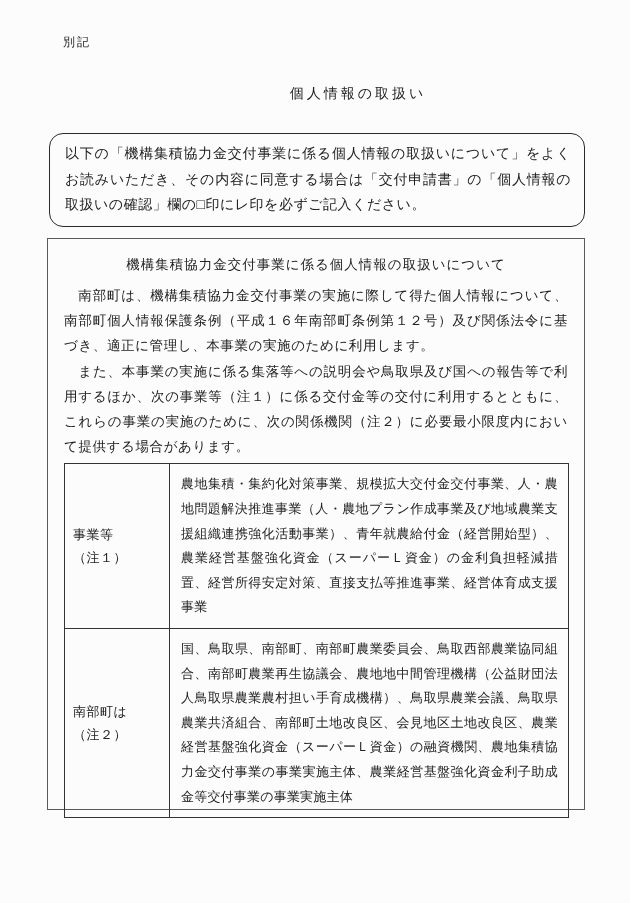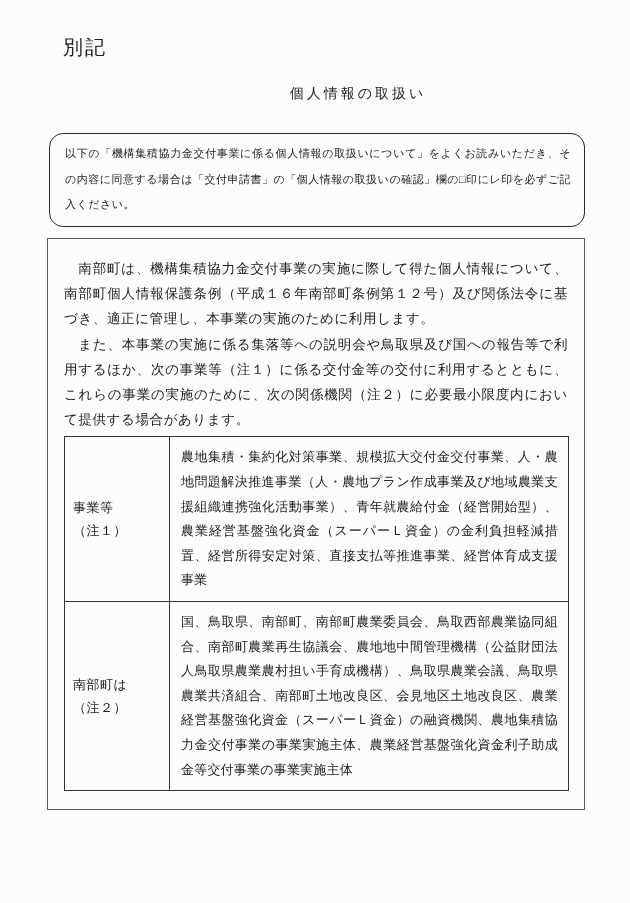--- a/index.html
+++ b/index.html
@@ -13,21 +13,21 @@
     height: 903px;
     background: #fcfcfc;
     font-family: "Liberation Serif", "DejaVu Serif", serif;
     color: #222222;
     overflow: hidden;
   }
   .margin-label {
     position: absolute;
     left: 63px;
     top: 34px;
-    font-size: 20px;
+    font-size: 12px;
     letter-spacing: 2px;
   }
   .doc-title {
     position: absolute;
     left: 0;
     top: 85px;
     width: 100%;
     text-align: center;
     font-size: 14px;
     letter-spacing: 3px;
@@ -40,21 +40,21 @@
     width: 536px;
     height: 94px;
     box-sizing: border-box;
     border: 1.6px solid #2a2a2a;
     border-radius: 14px;
     padding: 7px 13px 7px 15px;
     background: #fcfcfc;
   }
   .notice-text {
     margin: 0;
-    font-size: 11px;
+    font-size: 14px;
     line-height: 25.5px;
     letter-spacing: 0.5px;
     text-align: justify;
   }
   .main-box {
     position: absolute;
     left: 47px;
     top: 238px;
     width: 538px;
     height: 572px;
@@ -114,20 +114,21 @@
   <div class="margin-label">別記</div>
 
   <div class="doc-title">個人情報の取扱い</div>
 
   <div class="notice-box">
     <p class="notice-text">以下の「機構集積協力金交付事業に係る個人情報の取扱いについて」をよくお読みいただき、その内容に同意する場合は「交付申請書」の「個人情報の取扱いの確認」欄の□印にレ印を必ずご記入ください。</p>
   </div>
 
   <div class="main-box">
 
+    <div class="main-box-title">機構集積協力金交付事業に係る個人情報の取扱いについて</div>
 
     <p class="para first">　南部町は、機構集積協力金交付事業の実施に際して得た個人情報について、南部町個人情報保護条例（平成１６年南部町条例第１２号）及び関係法令に基づき、適正に管理し、本事業の実施のために利用します。</p>
 
     <p class="para">　また、本事業の実施に係る集落等への説明会や鳥取県及び国への報告等で利用するほか、次の事業等（注１）に係る交付金等の交付に利用するとともに、これらの事業の実施のために、次の関係機関（注２）に必要最小限度内において提供する場合があります。</p>
 
     <table class="info-table">
       <tbody>
         <tr>
           <td class="label-cell">事業等
 （注１）</td>

